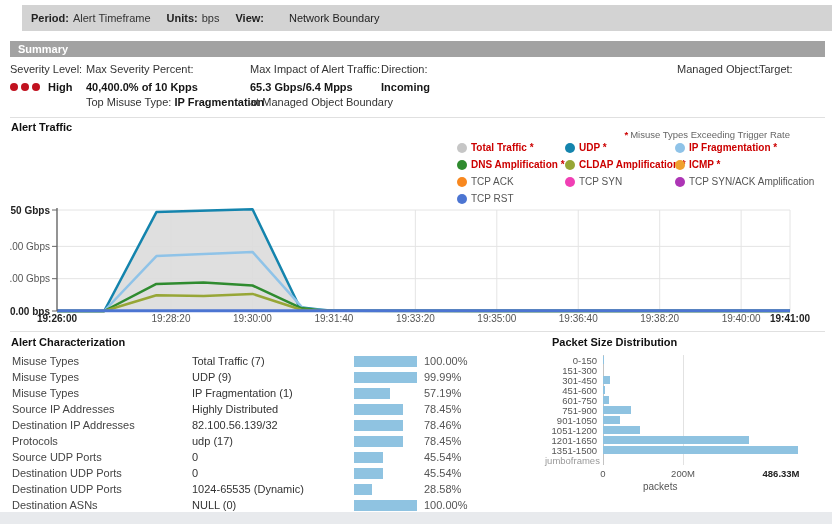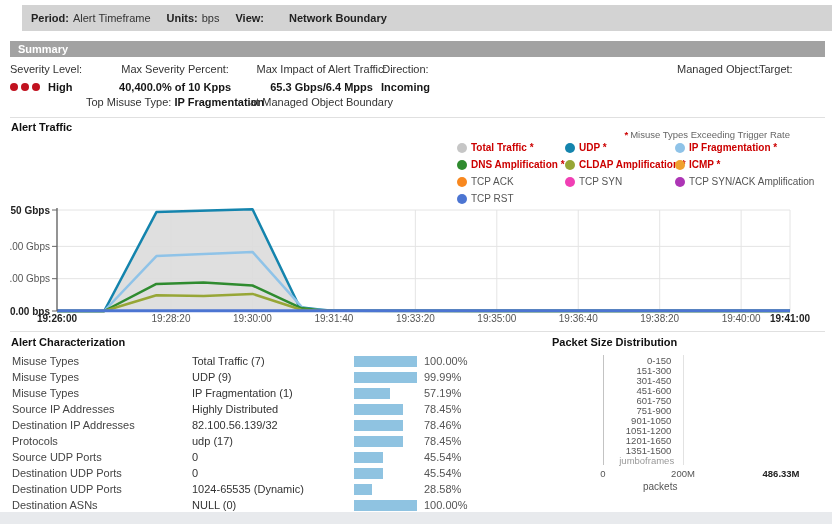--- a/index.html
+++ b/index.html
@@ -2,24 +2,24 @@
 <html><head>
 <meta charset="utf-8">
 <style>
   html,body{margin:0;padding:0;background:#fff;}
   .page{position:relative;width:832px;height:524px;background:#fff;overflow:hidden;
         font-family:"Liberation Sans",sans-serif;font-size:11px;color:#333;}
   .topbar{position:absolute;left:22px;top:5px;width:815px;height:26px;background:#d3d3d3;
           display:flex;align-items:center;padding-left:9px;box-sizing:border-box;gap:4px;}
   .topbar b{color:#222;}
   .topbar .tb-val{color:#333;margin-right:12px;}
-  .topbar .tb-val.bold{font-weight:bold;color:#222;padding-left:21px;}
+  .topbar .tb-val.bold{font-weight:normal;color:#222;padding-left:21px;}
   .section-hdr{position:absolute;left:10px;top:41px;width:815px;height:16px;background:#a2a2a2;
           color:#fff;font-weight:bold;display:flex;align-items:center;padding-left:8px;box-sizing:border-box;}
-  .sum-col{position:absolute;top:62px;text-align:center;}
+  .sum-col{position:absolute;top:62px;}
   .sum-label{color:#333;line-height:14px;}
   .sum-value{font-weight:bold;color:#151515;line-height:15px;margin-top:4px;white-space:nowrap;}
   .sum-sub{line-height:14px;color:#333;white-space:nowrap;}
   .sum-sub b{color:#151515;}
   .sev-row{display:flex;align-items:center;gap:3px;margin-top:5px;}
   .sev-dot{width:8px;height:8px;border-radius:50%;background:#c1121f;display:inline-block;}
   .sev-text{font-weight:bold;color:#151515;margin-left:5px;}
   .wrapcol .sum-value{white-space:normal;}
   .hline{position:absolute;left:10px;width:815px;height:0;border-top:1px solid #e0e0e0;}
   .sec-title{position:absolute;font-weight:bold;color:#111;}
@@ -35,21 +35,21 @@
   .char-rows{position:absolute;left:10px;top:353px;width:530px;}
   .char-row{display:flex;align-items:center;height:16px;}
   .char-label{width:180px;padding-left:2px;color:#444;}
   .char-value{width:162px;color:#333;}
   .char-bar-track{width:66px;flex:0 0 auto;display:flex;}
   .char-bar{height:11px;background:#8fc3e1;}
   .char-pct{margin-left:4px;color:#555;}
   .psd{position:absolute;left:545px;top:336px;width:285px;height:170px;}
   .psd-title{font-weight:bold;color:#111;margin-left:7px;}
   .psd-rows{position:absolute;left:0;top:19px;}
-  .psd-row{display:flex;align-items:center;height:10px;font-size:9.5px;flex-direction:column;}
+  .psd-row{display:flex;align-items:center;height:10px;font-size:9.5px;}
   .psd-label{width:52px;text-align:right;color:#555;flex:0 0 auto;}
   .psd-bar{height:8px;background:#8fc3e1;margin-left:6px;}
   .psd-grid0{position:absolute;left:58px;top:19px;width:0;height:110px;border-left:1px solid #c3c3c3;}
   .psd-grid200{position:absolute;left:138px;top:19px;width:0;height:110px;border-left:1px solid #e2e2e2;}
   .psd-tick{position:absolute;top:132px;font-size:9.5px;color:#555;}
   .psd-tick.bold{font-weight:bold;color:#222;}
   .psd-xlabel{position:absolute;top:145px;left:98px;width:80px;text-align:left;font-size:10px;color:#555;}
   .bottom-strip{position:absolute;left:0;bottom:0;width:832px;height:12px;background:#e8eaed;}
 </style>
 </head>

